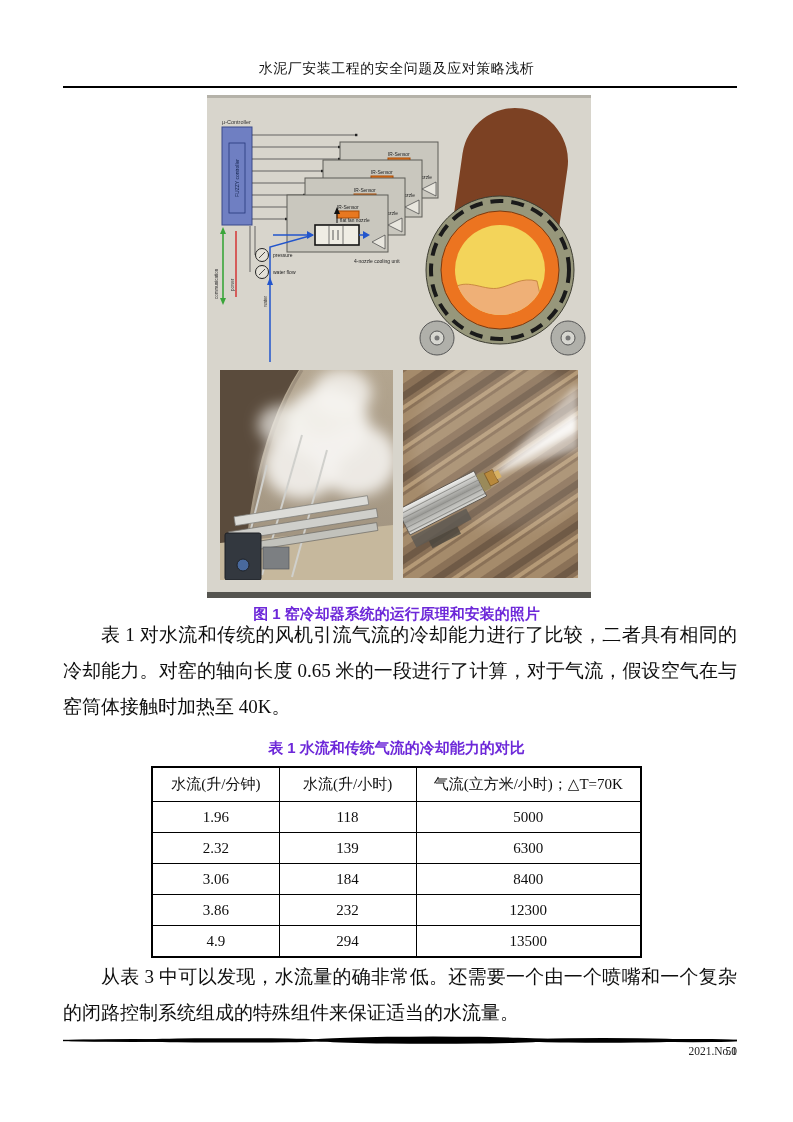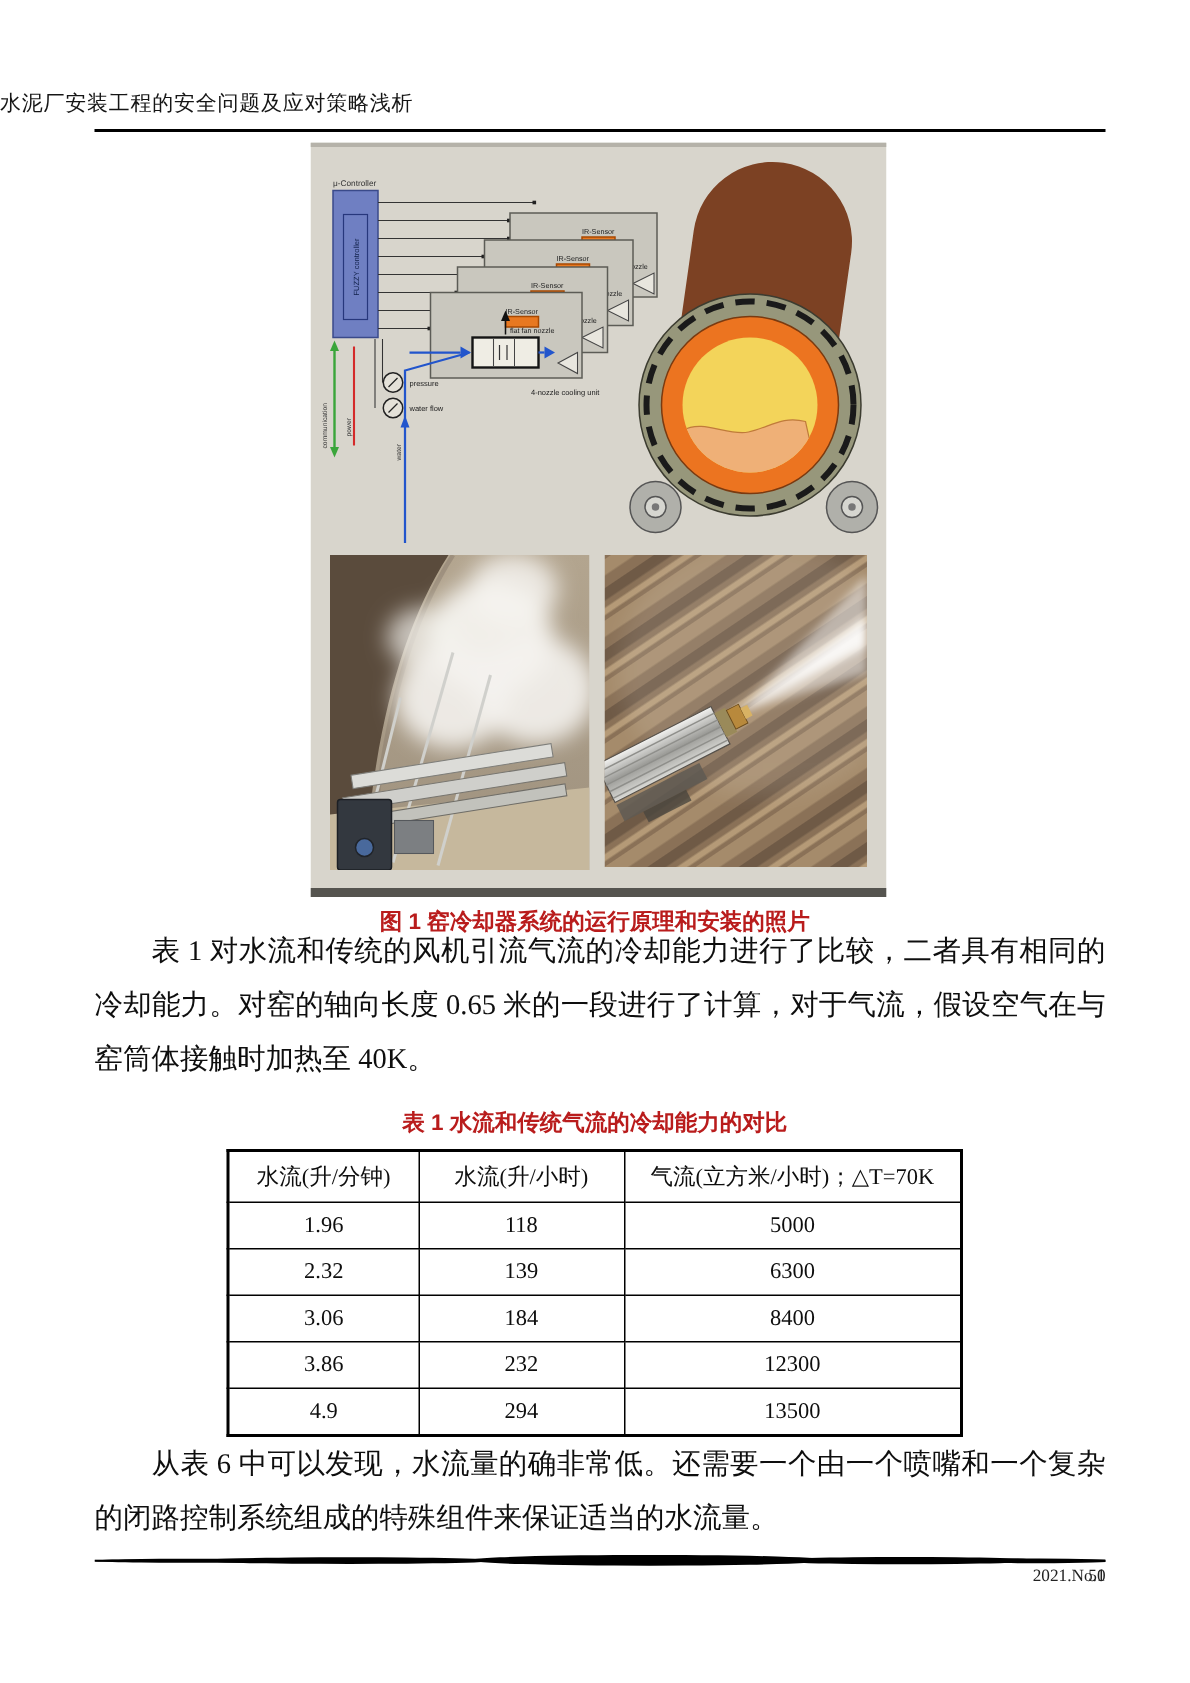--- a/index.html
+++ b/index.html
@@ -1,28 +1,28 @@
 <!DOCTYPE html>
 <html><head>
 <meta charset="utf-8">
 <style>
   html,body{margin:0;padding:0;background:#ffffff;}
   .page{
     position:relative;width:793px;height:1122px;background:#ffffff;
     font-family:"Liberation Serif","DejaVu Serif",serif;color:#111;overflow:hidden;
   }
   .header-title{
-    position:absolute;top:60px;left:0;width:100%;text-align:left;
+    position:absolute;top:60px;left:0;width:100%;text-align:center;
     font-size:14px;letter-spacing:.5px;color:#151515;
   }
   .header-rule{position:absolute;top:86px;left:63px;width:674px;height:2px;background:#000;}
   .figure-wrap{position:absolute;top:95px;left:207px;width:384px;height:503px;}
   .fig-caption,.tbl-caption{
     position:absolute;left:0;width:100%;text-align:center;
-    font-family:"Liberation Sans","DejaVu Sans",sans-serif;font-weight:700;font-size:15px;color:#b91c1c;
+    font-family:"Liberation Sans","DejaVu Sans",sans-serif;font-weight:700;font-size:15px;color:#6d28d9;
   }
   .fig-caption{top:605px;}
   .tbl-caption{top:739px;}
   .para{
     position:absolute;left:63px;width:674px;font-size:19px;line-height:36px;
     text-align:justify;text-indent:2em;color:#0e0e0e;
   }
   .para1{top:617px;}
   .para2{top:959px;}
   table.cmp{
@@ -295,21 +295,21 @@
         <td>12300</td>
       </tr>
       <tr>
         <td>4.9</td>
         <td>294</td>
         <td>13500</td>
       </tr>
     </tbody>
   </table>
 
-  <div class="para para2">从表 6 中可以发现，水流量的确非常低。还需要一个由一个喷嘴和一个复杂的闭路控制系统组成的特殊组件来保证适当的水流量。</div>
+  <div class="para para2">从表 3 中可以发现，水流量的确非常低。还需要一个由一个喷嘴和一个复杂的闭路控制系统组成的特殊组件来保证适当的水流量。</div>
 
   <svg class="footer-rule" viewBox="0 0 674 9" xmlns="http://www.w3.org/2000/svg">
     <g fill="#000">
       <rect y="3.8" width="674" height="1.4"></rect>
       <ellipse cx="70" cy="4.5" rx="70" ry="1.4"></ellipse>
       <ellipse cx="170" cy="4.4" rx="100" ry="2.2"></ellipse>
       <ellipse cx="370" cy="4.2" rx="120" ry="3.6"></ellipse>
       <ellipse cx="540" cy="4.4" rx="90" ry="2.4"></ellipse>
       <ellipse cx="630" cy="4.6" rx="50" ry="1.6"></ellipse>
     </g>

